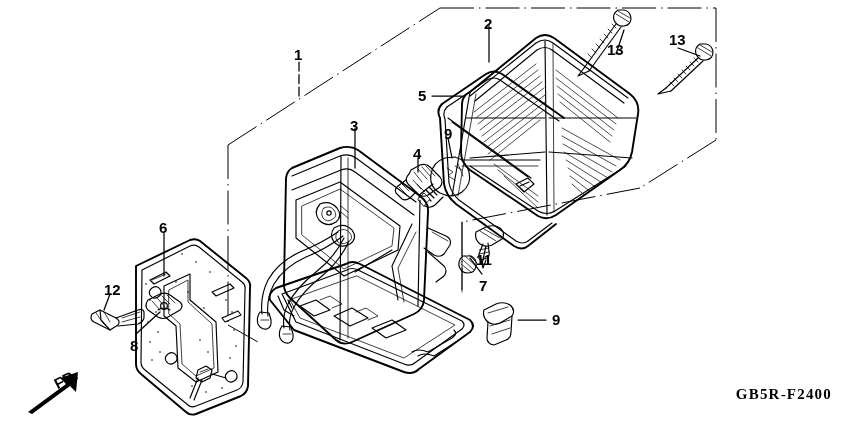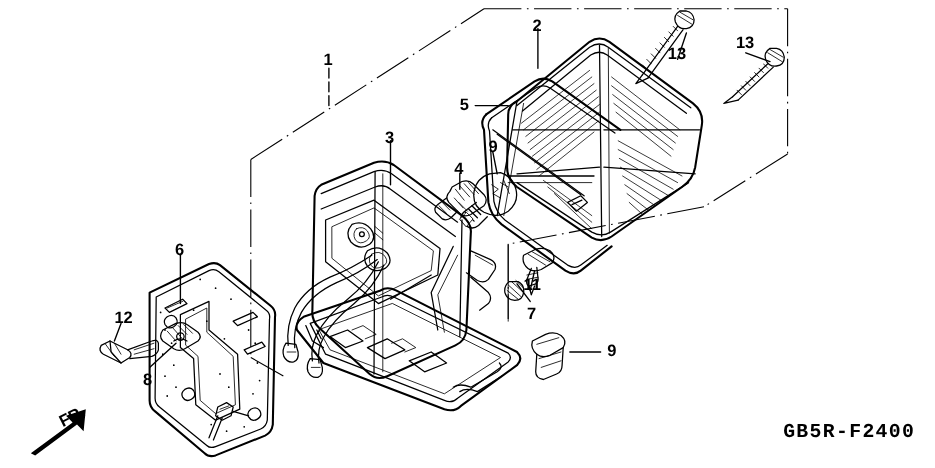--- a/index.html
+++ b/index.html
@@ -18,23 +18,23 @@
     font-weight:bold;
     font-size:15px;
     color:#000000;
     line-height:1;
     white-space:nowrap;
     user-select:none;
   }
   #partno{
     position:absolute;
     right:18px;bottom:22px;
-    font-family:Liberation Mono, monospace;
+    font-family:Liberation Serif, serif;
     font-weight:bold;
-    font-size:18px;
+    font-size:15px;
     letter-spacing:1.2px;
     color:#000000;
     white-space:nowrap;
   }
   #fr-label{
     position:absolute;
     left:55px;top:376px;
     font-family:"Liberation Sans", sans-serif;
     font-weight:bold;
     font-size:15px;

